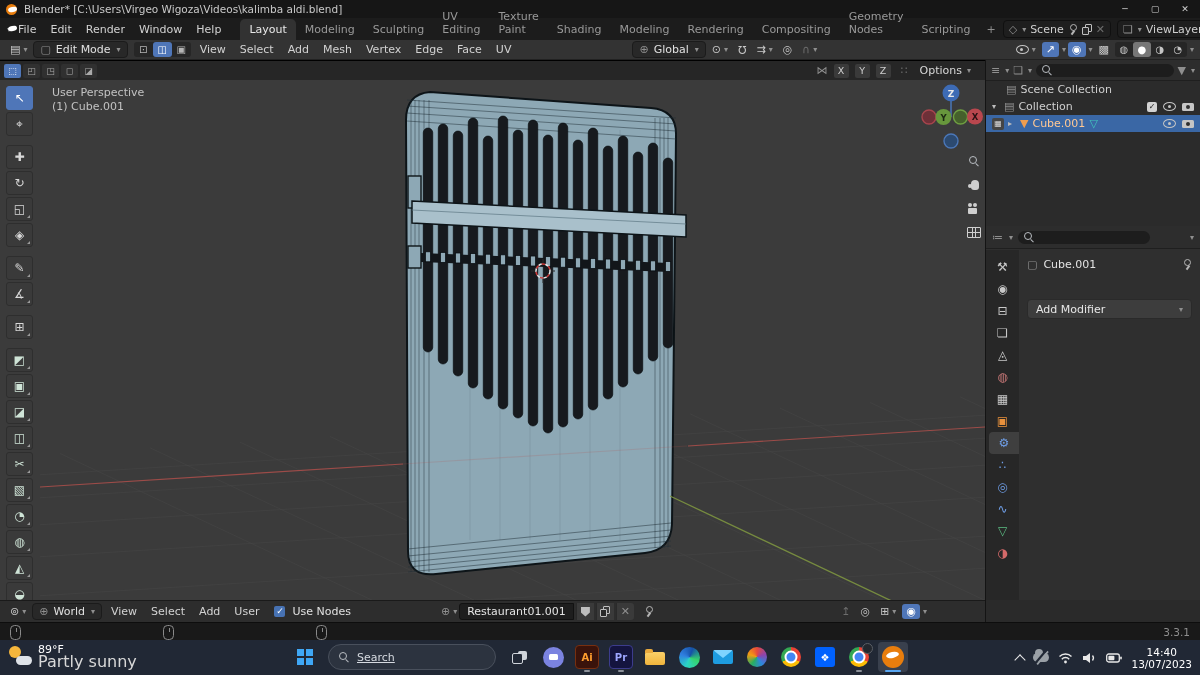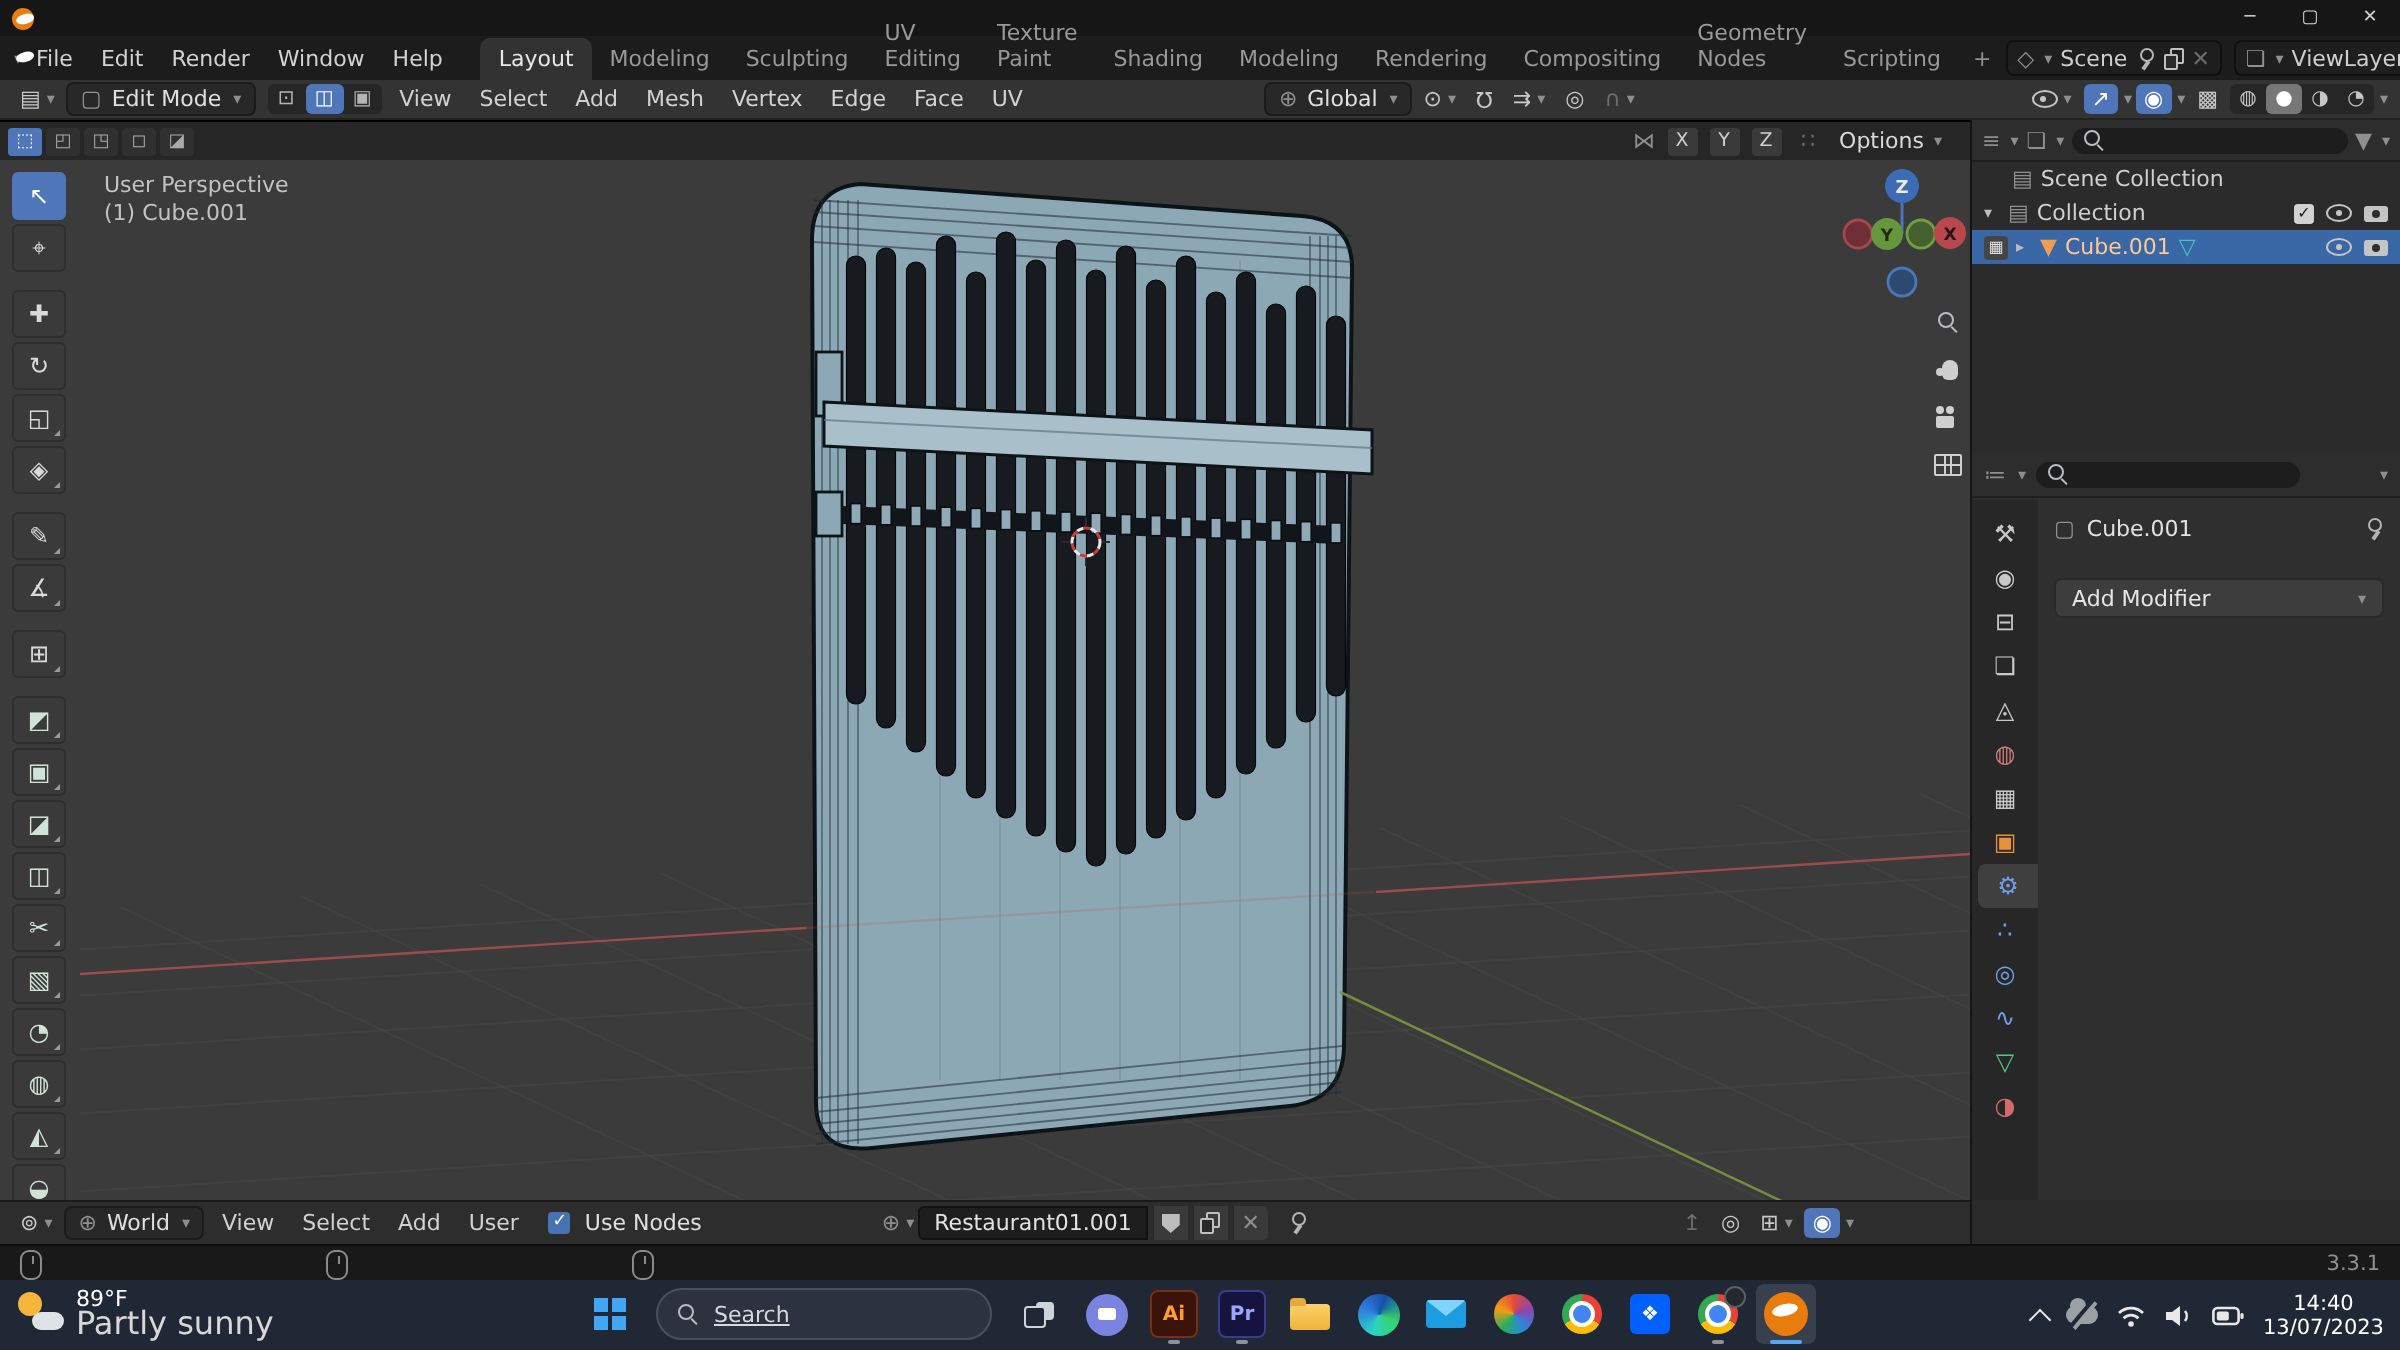--- a/index.html
+++ b/index.html
@@ -63,21 +63,21 @@
   .disc{color:#bdbdbd;font-size:8px;width:8px;}
 
   
   #properties{left:985px;top:226px;width:215px;height:396px;background:#2f2f2f;border-left:1px solid #141414;box-sizing:border-box;}
   #props-header{height:22px;background:#2d2d2d;border-bottom:1px solid #1f1f1f;display:flex;align-items:center;gap:5px;padding:0 6px;}
   #ptabs{position:absolute;left:0;top:24px;width:33px;bottom:0;background:#272727;display:flex;flex-direction:column;align-items:stretch;padding-top:6px;}
   .ptab{height:22px;display:flex;align-items:center;justify-content:center;font-size:12px;}
   .ptab.active{background:#3f3f3f;border-radius:4px 0 0 4px;margin-left:3px;}
   #props-body{position:absolute;left:33px;top:24px;right:0;bottom:0;background:#2f2f2f;padding:8px 8px 0 8px;box-sizing:border-box;}
   #breadcrumb-row{display:flex;align-items:center;gap:6px;color:#e2e2e2;}
-  #addmod{margin-top:18px;height:18px;background:#3d3d3d;border:1px solid #2a2a2a;border-radius:4px;display:flex;align-items:center;padding:0 8px;color:#e6e6e6;}
+  #addmod{margin-top:28px;height:18px;background:#3d3d3d;border:1px solid #2a2a2a;border-radius:4px;display:flex;align-items:center;padding:0 8px;color:#e6e6e6;}
   #addmod .cv{margin-left:auto;}
 
   
   #shaderbar{left:0;top:600px;width:985px;height:22px;background:#2d2d2d;border-top:1px solid #1a1a1a;display:flex;align-items:center;gap:2px;padding:0 6px;box-sizing:border-box;}
   .matfield{background:#1e1e1e;border:1px solid #121212;border-radius:3px 0 0 3px;height:15px;display:flex;align-items:center;padding:0 7px;min-width:86px;color:#e3e3e3;}
   .fbtn{background:#3a3a3a;height:17px;width:17px;display:flex;align-items:center;justify-content:center;border-left:1px solid #2a2a2a;}
   .fbtn.last{border-radius:0 3px 3px 0;}
   #rightfoot{left:985px;top:600px;width:215px;height:22px;background:#2a2a2a;border-left:1px solid #141414;box-sizing:border-box;}
   #statusbar{left:0;top:622px;width:1200px;height:18px;background:#191919;border-top:1px solid #0d0d0d;}
   #sb-version{position:absolute;right:10px;top:3px;color:#8f8f8f;font-size:10.5px;}
@@ -158,20 +158,21 @@
                linear-gradient(#cfcfcf,#cfcfcf) 0 50%/100% 1px no-repeat;}
   .gy{color:#8f8f8f;} .gy2{color:#6d6d6d;}
 </style>
 </head>
 <body>
 
 <div id="root">
 
   <div id="titlebar" class="abs">
     <span class="blogo" style="width:11px;height:11px;"></span>
+    <span class="title">Blender* [C:\Users\Virgeo Wigoza\Videos\kalimba aldi.blend]</span>
     <div id="win-controls">
       <span class="winbtn">─</span>
       <span class="winbtn">▢</span>
       <span class="winbtn">✕</span>
     </div>
   </div>
 
   <div id="menubar" class="abs">
     <span class="blogo"></span>
     <span class="cv">▾</span>

